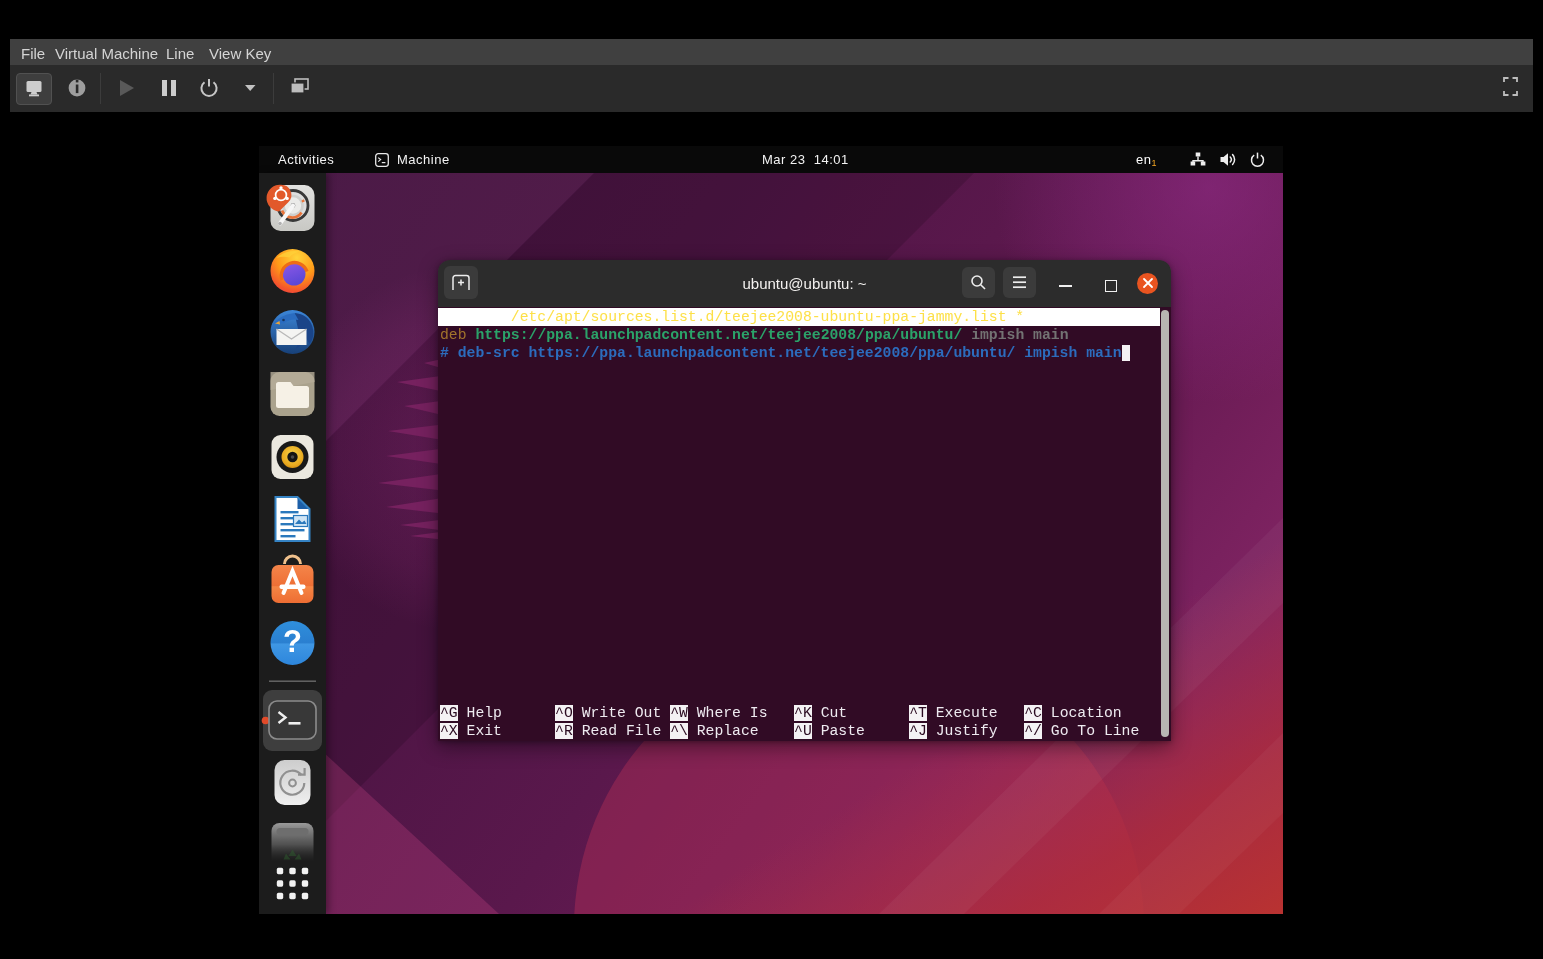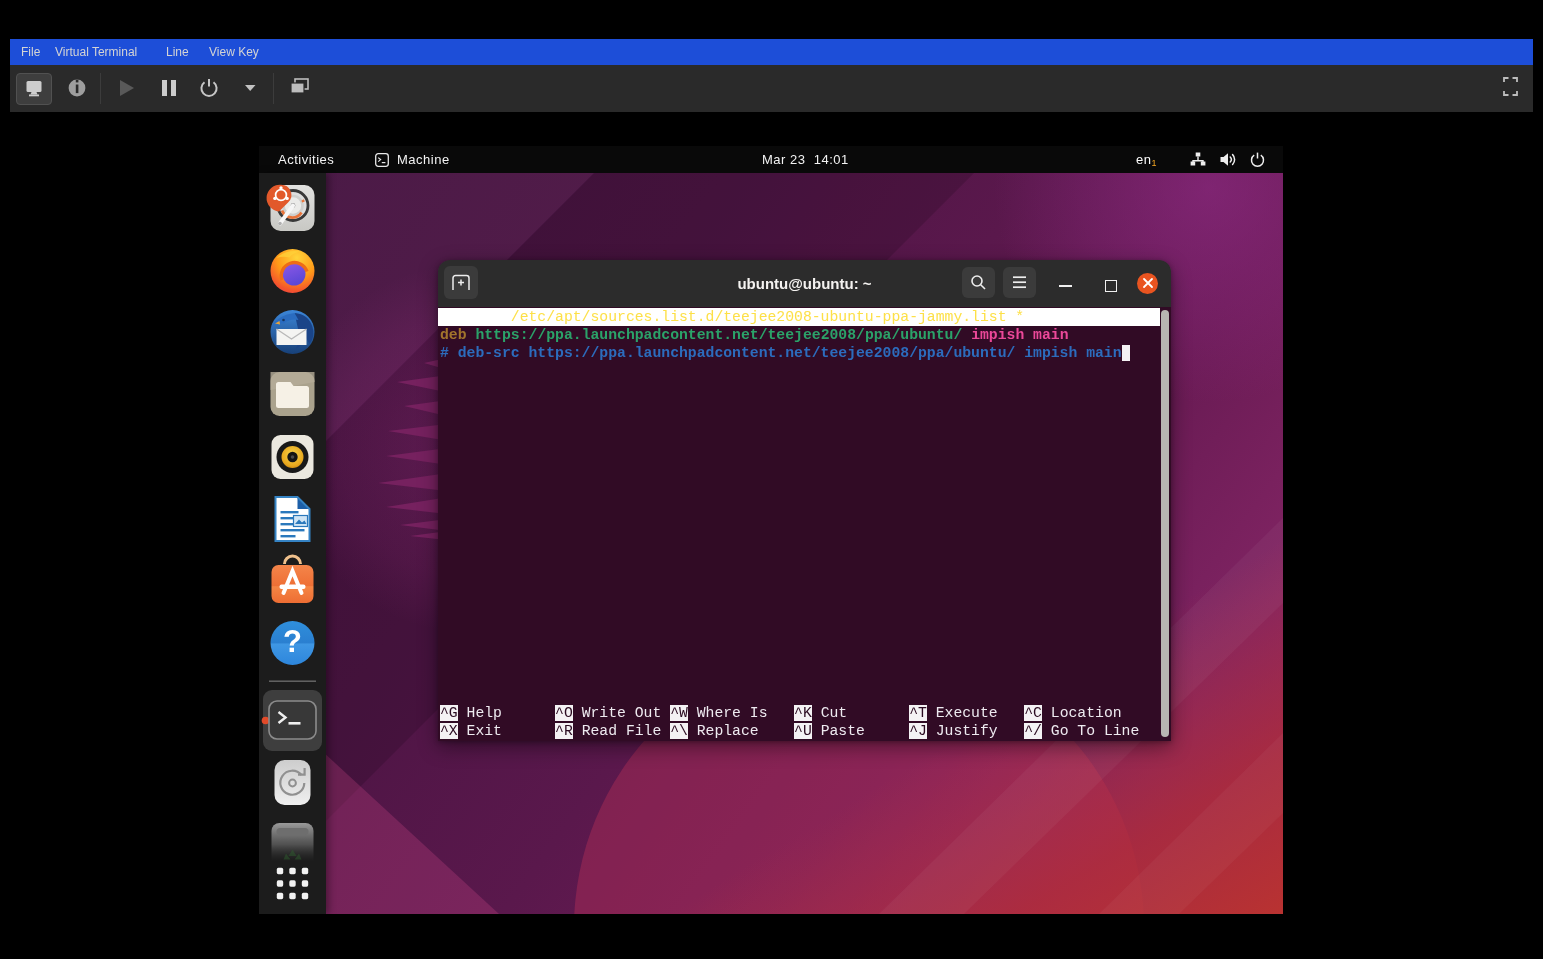--- a/index.html
+++ b/index.html
@@ -8,22 +8,22 @@
   .abs { position:absolute; }
 
   
   #vmwin { left:10px; top:9px; width:1523px; height:950px; background:#000;
     border-radius:10px 10px 0 0; }
   #titlebar { left:0; top:0; width:1523px; height:30px; background:#333333;
     border-radius:10px 10px 0 0; }
   #titlebar .title { width:100%; text-align:center; top:14px; color:#ededed;
     font-size:13px; font-weight:bold; letter-spacing:0.4px; }
   .circ { width:13px; height:13px; border-radius:50%; top:7px; }
-  #menubar { left:0; top:30px; width:1523px; height:26px; background:#1d4ed8;
-    color:#d4d4d4; font-size:12px; }
+  #menubar { left:0; top:30px; width:1523px; height:26px; background:#404040;
+    color:#d4d4d4; font-size:15px; }
   #menubar span { position:absolute; top:6px; }
   #toolbar { left:0; top:56px; width:1523px; height:47px; background:#2a2a2a; }
   #vmarea { left:0; top:103px; width:1523px; height:952px; background:#000; }
 
   
   #guest { left:249px; top:34px; width:1024px; height:768px; background:#000; }
   #topbar { left:0; top:0; width:1024px; height:27px; background:#090909;
     color:#f3f3f3; font-size:13px; letter-spacing:0.5px; }
   #wallpaper { left:0; top:27px; width:1024px; height:741px; background:#4a1543; }
   #dock { left:0; top:27px; width:67px; height:741px; background:#1c1c1c;
@@ -32,34 +32,34 @@
   
   #term { left:179px; top:114px; width:733px; height:481px; box-shadow:0 6px 20px rgba(0,0,0,0.42), 0 1px 5px rgba(0,0,0,0.3); border-radius:12px 12px 0 0; }
   #termhead { left:0; top:0; width:733px; height:47px; background:#2c2c2c;
     border-radius:12px 12px 0 0; }
   #termbody { left:0; top:47px; width:733px; height:434px; background:#310b25; overflow:hidden;
     font-family:"Liberation Mono", monospace; font-size:14.75px; }
   #termbody pre { position:absolute; left:2px; font-family:inherit;
     font-size:inherit; line-height:18px; color:#eeeaf0; }
   .hbtn { background:#3b3b3b; border-radius:6px; }
   .tt { color:#fde047; }
-  .cd { color:#a2742c;font-weight:bold; }
+  .cd { color:#a2742c; }
   .cg { color:#2ba269; }
-  .cp { color:#ec4899; }
+  .cp { color:#737373; }
   .cb { color:#2c6cbd; }
   .i  { background:#f4f2f4; color:#2a0a20; }
   .cur { background:#f4f2f4; }
   b { font-weight:bold;margin-top:36px; }
 </style>
 </head>
 <body>
 <div id="vmwin" class="abs">
   <div id="menubar" class="abs">
     <span style="left:11px;">File</span>
-    <span style="left:45px;">Virtual Terminal</span>
+    <span style="left:45px;">Virtual Machine</span>
     <span style="left:156px;">Line</span>
     <span style="left:199px;">View Key</span>
   </div>
   <div id="toolbar" class="abs">
     <div class="abs" style="left:6px;top:8px;width:36px;height:32px;background:#3e3e3e;border:1px solid #515151;border-radius:4px;"></div>
     <svg class="abs" style="left:0;top:0;" width="1523" height="47" viewBox="0 0 1523 47">
 
       <rect x="16.5" y="16" width="15" height="11" rx="1.5" fill="#cdcdcd"></rect>
       <path d="M 21.5 27 h 5 l 1 2.5 h -7 Z" fill="#cdcdcd"></path>
       <rect x="19" y="29.5" width="10" height="1.8" fill="#cdcdcd"></rect>
@@ -336,21 +336,21 @@
           </g>
         </svg>
       </div>
       <div id="term" class="abs">
         <div id="termhead" class="abs">
           <div class="hbtn abs" style="left:6px;top:6px;width:34px;height:33px;"></div>
           <svg class="abs" style="left:13px;top:13px;" width="20" height="19" viewBox="0 0 20 19">
             <path d="M2 17 V5 a2.5 2.5 0 0 1 2.5 -2.5 h11 a2.5 2.5 0 0 1 2.5 2.5 V17" fill="none" stroke="#ededed" stroke-width="1.5"></path>
             <path d="M10 6.5 v6 M7 9.5 h6" stroke="#ededed" stroke-width="1.5"></path>
           </svg>
-          <div class="abs" style="width:733px;text-align:center;top:15px;color:#f4f2f0;font-size:15px;font-weight:bold;">ubuntu@ubuntu: ~</div>
+          <div class="abs" style="width:733px;text-align:center;top:15px;color:#f4f2f0;font-size:15px;font-weight:normal;">ubuntu@ubuntu: ~</div>
           <div class="hbtn abs" style="left:524px;top:7px;width:33px;height:31px;"></div>
           <svg class="abs" style="left:532px;top:14px;" width="17" height="17" viewBox="0 0 17 17">
             <circle cx="7" cy="7" r="5" fill="none" stroke="#ededed" stroke-width="1.6"></circle>
             <line x1="10.7" y1="10.7" x2="15" y2="15" stroke="#ededed" stroke-width="1.6"></line>
           </svg>
           <div class="hbtn abs" style="left:565px;top:7px;width:33px;height:31px;"></div>
           <svg class="abs" style="left:573px;top:15px;" width="17" height="15" viewBox="0 0 17 15">
             <line x1="2" y1="2.2" x2="15" y2="2.2" stroke="#ededed" stroke-width="1.7"></line>
             <line x1="2" y1="7.2" x2="15" y2="7.2" stroke="#ededed" stroke-width="1.7"></line>
             <line x1="2" y1="12.2" x2="15" y2="12.2" stroke="#ededed" stroke-width="1.7"></line>

